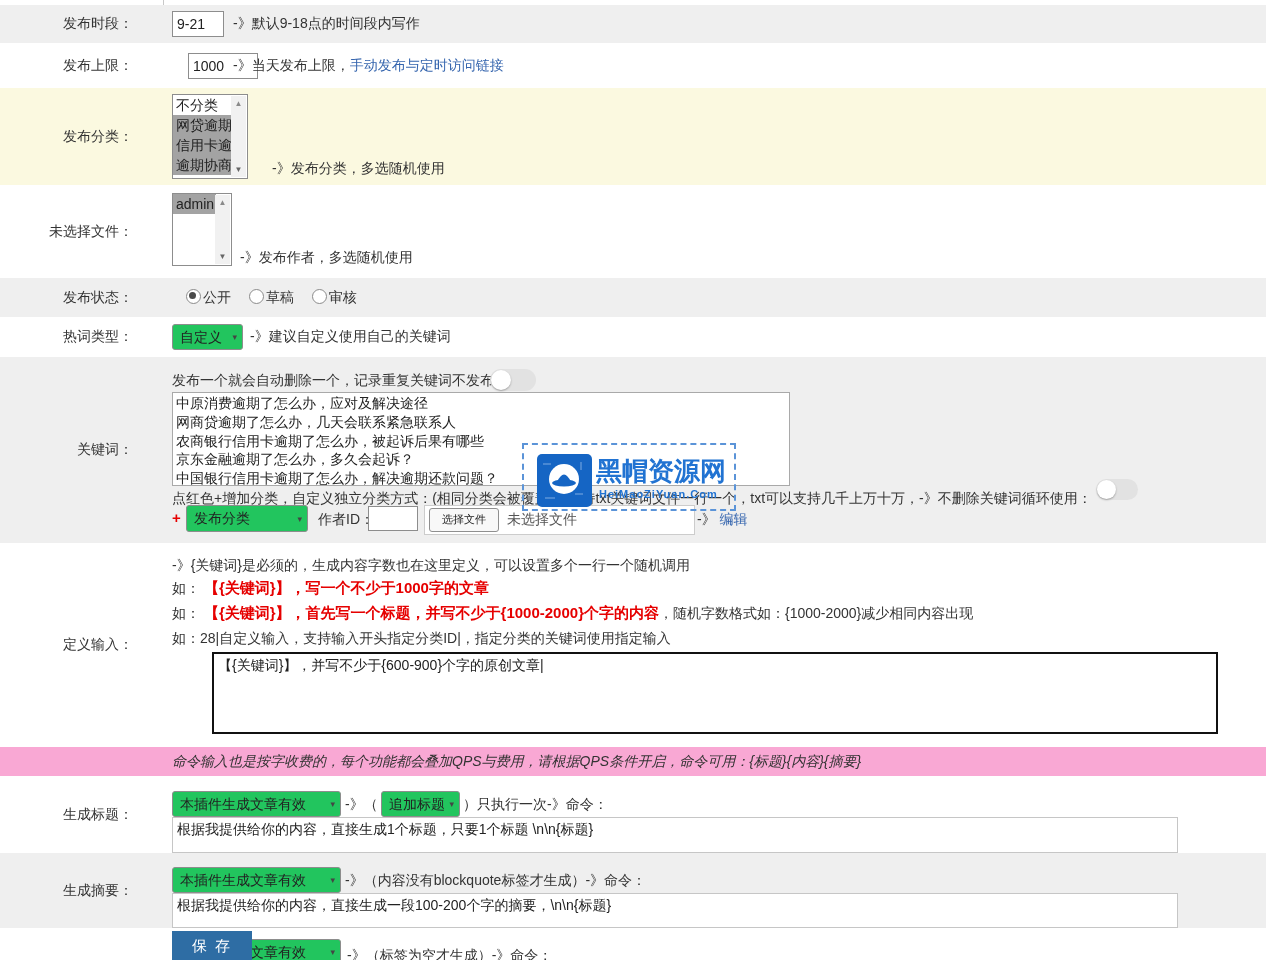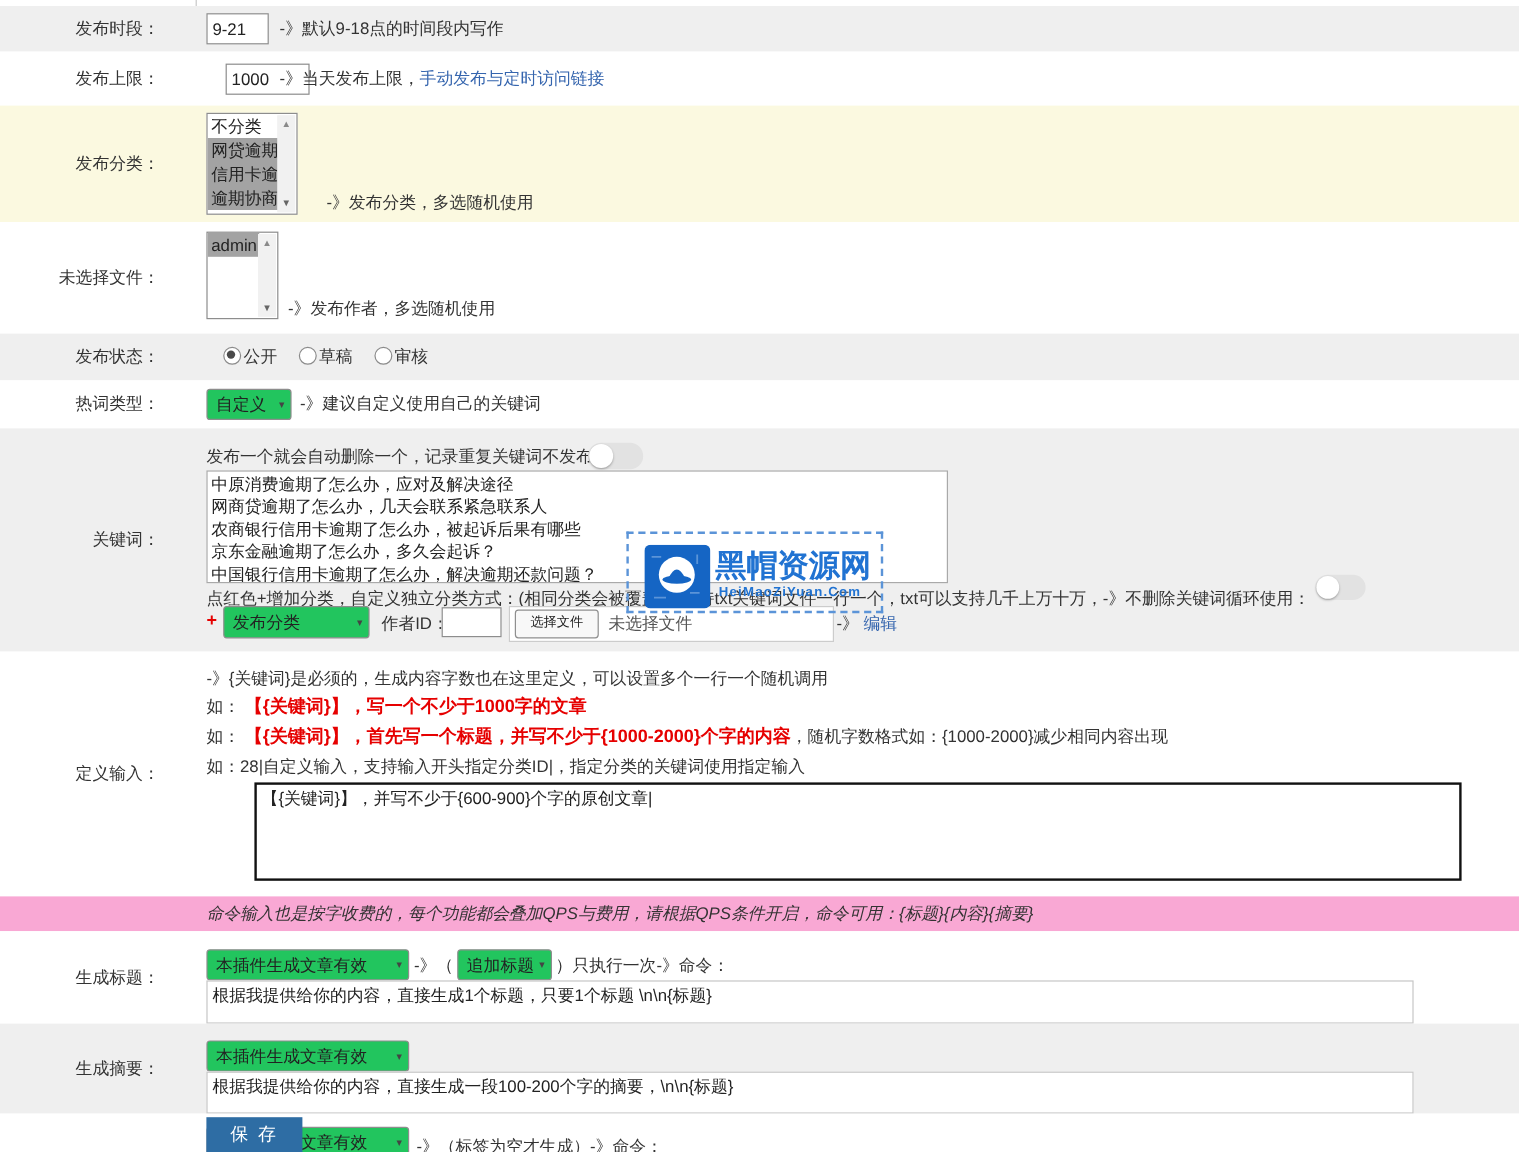--- a/index.html
+++ b/index.html
@@ -156,20 +156,21 @@
     <span class="abs" style="left:463px;top:18px;">）只执行一次-》命令：</span>
     <div class="cmdbox" style="left:172px;top:41px;width:1006px;height:36px;">根据我提供给你的内容，直接生成1个标题，只要1个标题 \n\n{标题}</div>
   </div>
 
   <div class="row" style="top:853px;height:75px;background:#efefef;">
     <span class="lbl">生成摘要：</span>
     <div class="sel" style="left:172px;top:14px;width:169px;">
       <span>本插件生成文章有效</span>
       <span class="caret">▾</span>
     </div>
+    <span class="abs" style="left:345px;top:17px;">-》（内容没有blockquote标签才生成）-》命令：</span>
     <div class="cmdbox" style="left:172px;top:40px;width:1006px;height:35px;">根据我提供给你的内容，直接生成一段100-200个字的摘要，\n\n{标题}</div>
   </div>
 
   <div class="row" style="top:928px;height:32px;background:#fff;">
     <div class="sel" style="left:172px;top:11px;width:169px;">
       <span>本插件生成文章有效</span>
       <span class="caret">▾</span>
     </div>
     <div class="savebtn" style="left:172px;top:3px;width:80px;height:30px;">保 存</div>
     <span class="abs" style="left:347px;top:17px;">-》（标签为空才生成）-》命令：</span>

